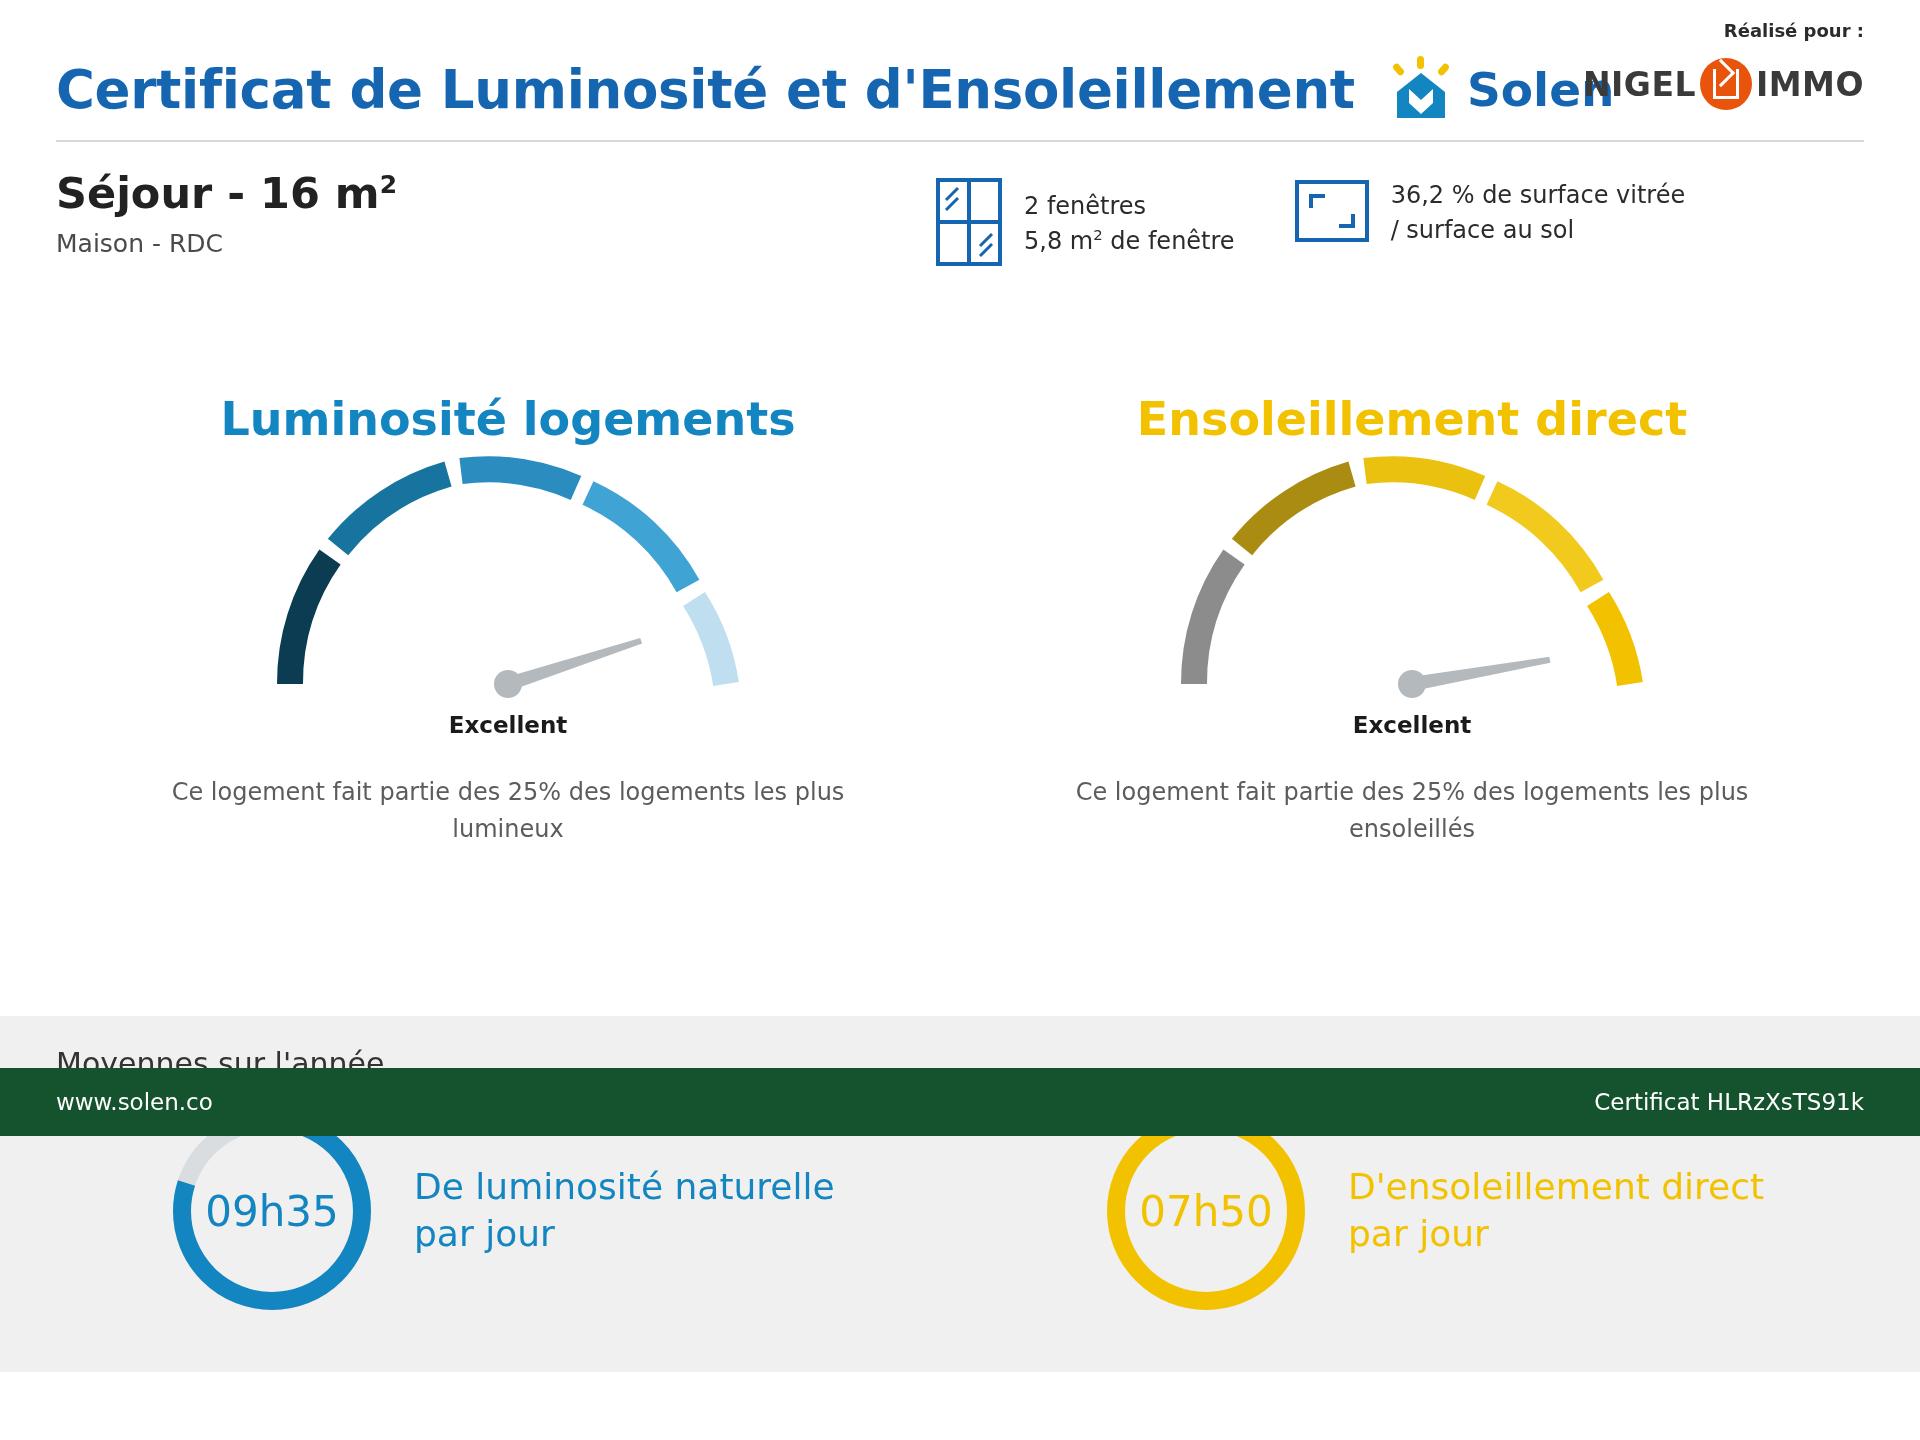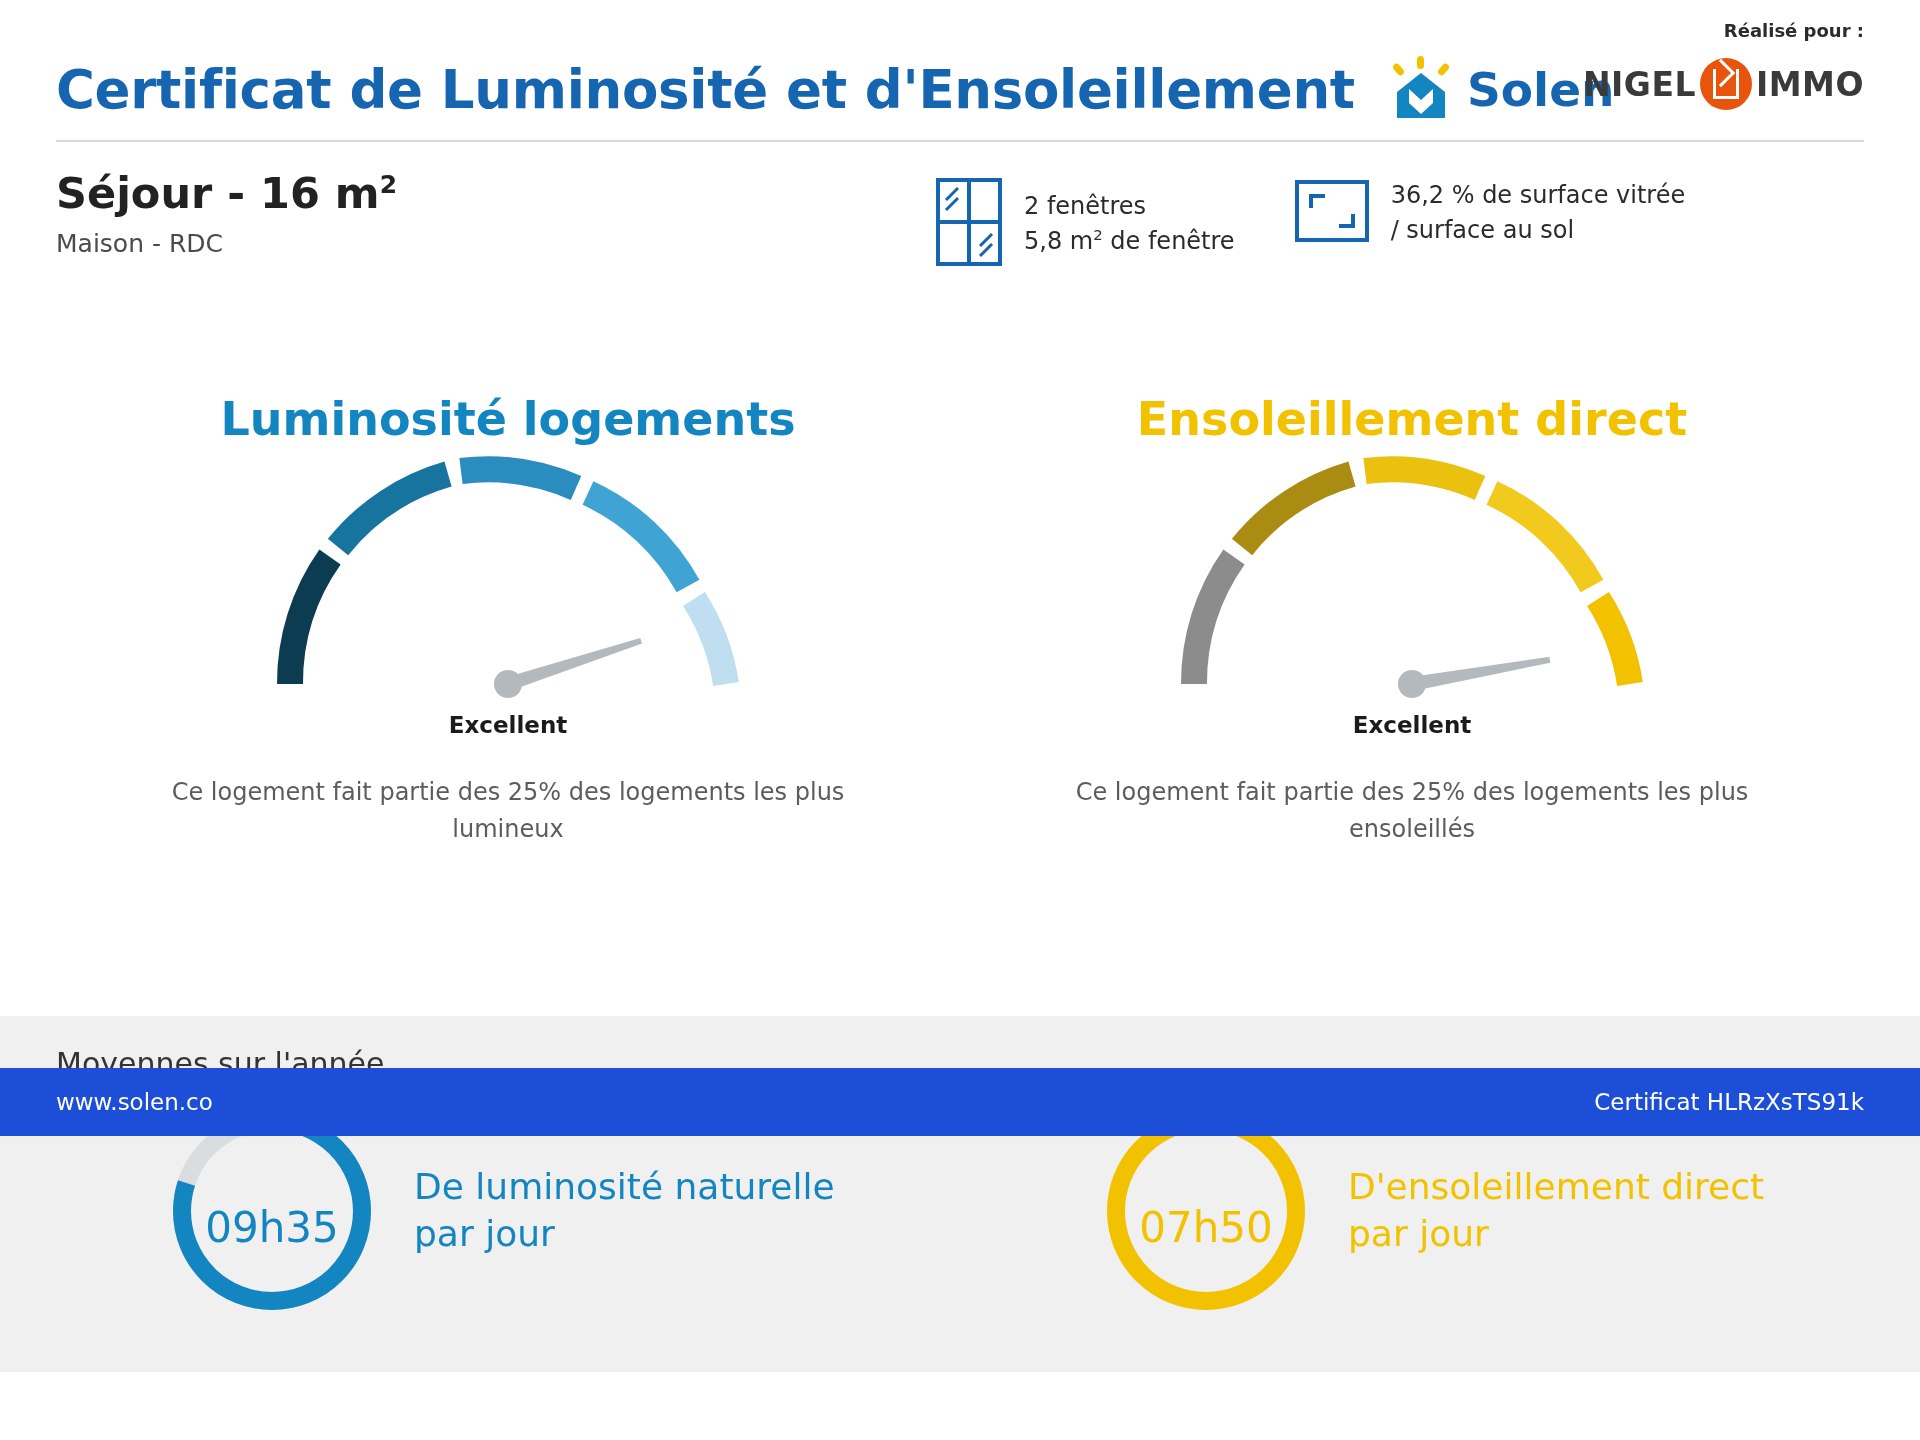--- a/index.html
+++ b/index.html
@@ -215,21 +215,21 @@
   }
   .ring-block.second { padding-left: 60px; }
   .ring-wrap {
     position: relative;
     width: 212px;
     height: 212px;
     margin-left: 110px;
   }
   .ring-value {
     position: absolute;
-    left: 0; top: 16px;
+    left: 0; top: 0;
     width: 212px;
     height: 212px;
     display: flex;
     align-items: center;
     justify-content: center;
     font-size: 42px;
     font-weight: 400;
   }
   .ring-value.lum { color: #1385c0; }
   .ring-value.ens { color: #f2c200; }
@@ -241,21 +241,21 @@
   .ring-text.lum { color: #1385c0; }
   .ring-text.ens { color: #f2c200; }
 
   
   .footer {
     position: absolute;
     left: 0;
     bottom: 0;
     width: 1920px;
     height: 68px;
-    background: #1d4ed8;
+    background: #14532d;
     color: #ffffff;
     display: flex;
     align-items: center;
     justify-content: space-between;
     padding: 0 56px;
     box-sizing: border-box;
     font-size: 23px;
   }
   .footer a { color: #fff; text-decoration: none; }
 </style>

